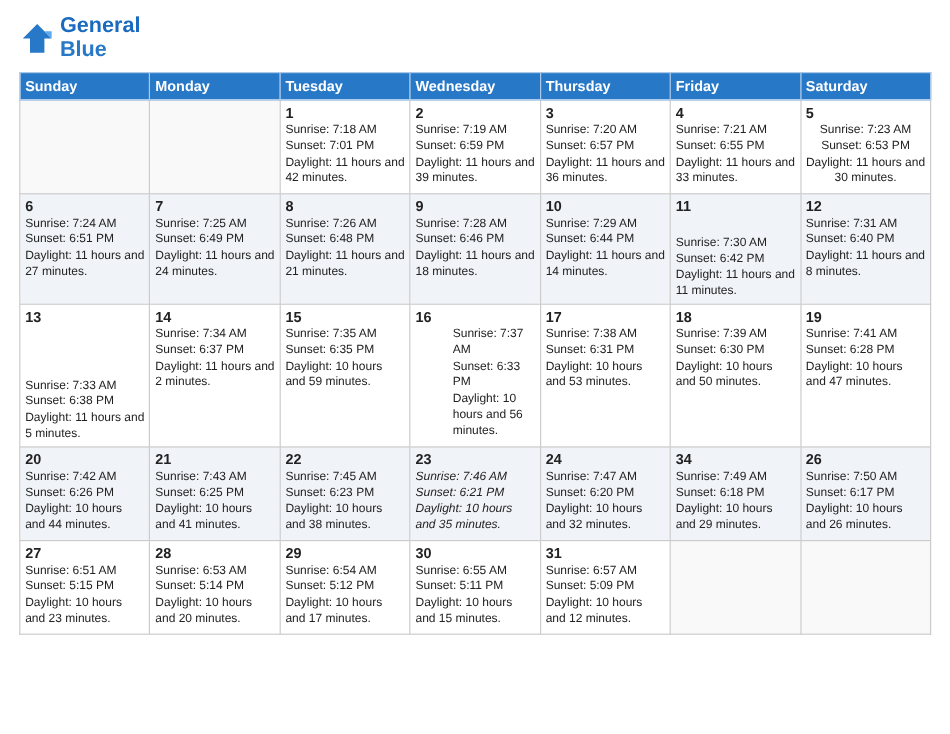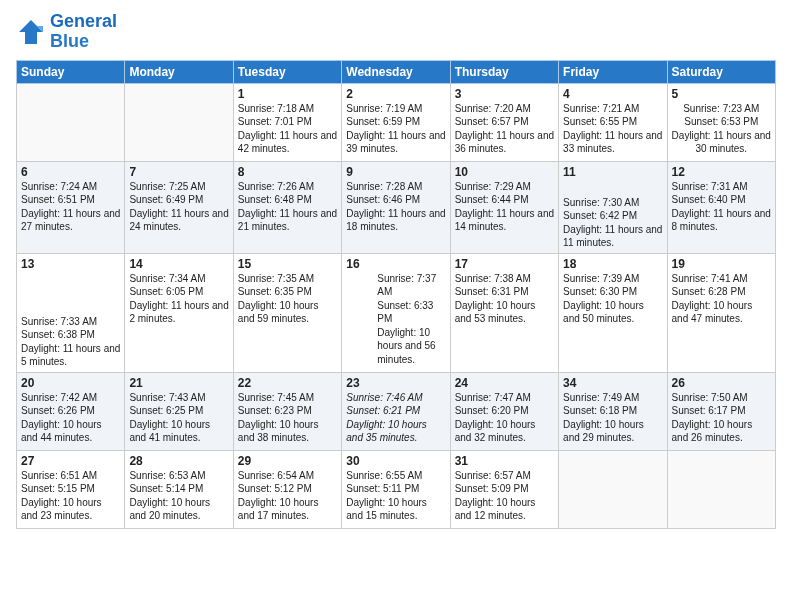--- a/index.html
+++ b/index.html
@@ -212,21 +212,21 @@
         <tr>
           <td>
             <span class="day-num">13</span>
             <div class="cell-content" style="white-space: pre-wrap; margin-top: 44px;">Sunrise: 7:33 AM
 Sunset: 6:38 PM
 Daylight: 11 hours and 5 minutes.</div>
           </td>
           <td>
             <span class="day-num">14</span>
             <div class="cell-content" style="white-space: pre-wrap;">Sunrise: 7:34 AM
-Sunset: 6:05 PM
+Sunset: 6:37 PM
 Daylight: 11 hours and 2 minutes.</div>
           </td>
           <td>
             <span class="day-num">15</span>
             <div class="cell-content" style="white-space: pre-wrap;">Sunrise: 7:35 AM
 Sunset: 6:35 PM
 Daylight: 10 hours and 59 minutes.</div>
           </td>
           <td>
             <span class="day-num">16</span>

